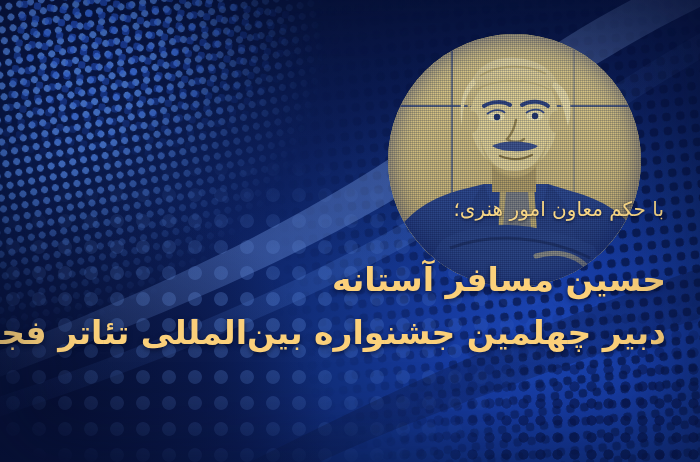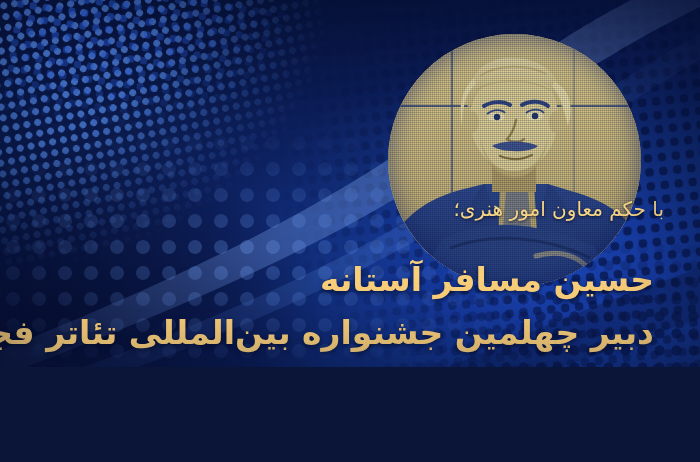--- a/index.html
+++ b/index.html
@@ -8,21 +8,21 @@
     padding: 0;
     background: #0b1538;
   }
   body {
     font-family: "DejaVu Sans", "Liberation Sans", sans-serif;
   }
 
   .banner {
     position: relative;
     width: 700px;
-    height: 367px;
+    height: 462px;
     overflow: hidden;
     background: #101f53;
   }
 
   
   .bg-base {
     position: absolute;
     inset: 0;
     background:
       radial-gradient(ellipse 70% 80% at 78% 72%, #1b45b4 0%, #163a9e 22%, #12307f 45%, #0d2160 70%, #0b1b4c 100%),
@@ -135,21 +135,21 @@
   .kicker {
     color: #f6d585;
     font-size: 20px;
     font-weight: 400;
     line-height: 1.35;
     letter-spacing: 0.2px;
     text-shadow: 0 1px 3px rgba(4,10,36,0.75);
     margin: 0 2px 30px 0;
   }
   .headline {
-    margin: 12px;
+    margin: 0;
     color: #fbd07a;
     font-size: 33px;
     font-weight: bold;
     line-height: 1.62;
     letter-spacing: 0px;
     text-shadow: 0 2px 5px rgba(4,10,36,0.70);
   }
   .headline .line { display: block; white-space: nowrap; }
   .headline .line-1 { padding-left: 72px; }
   .headline .line-2 { padding-left: 0px; }

